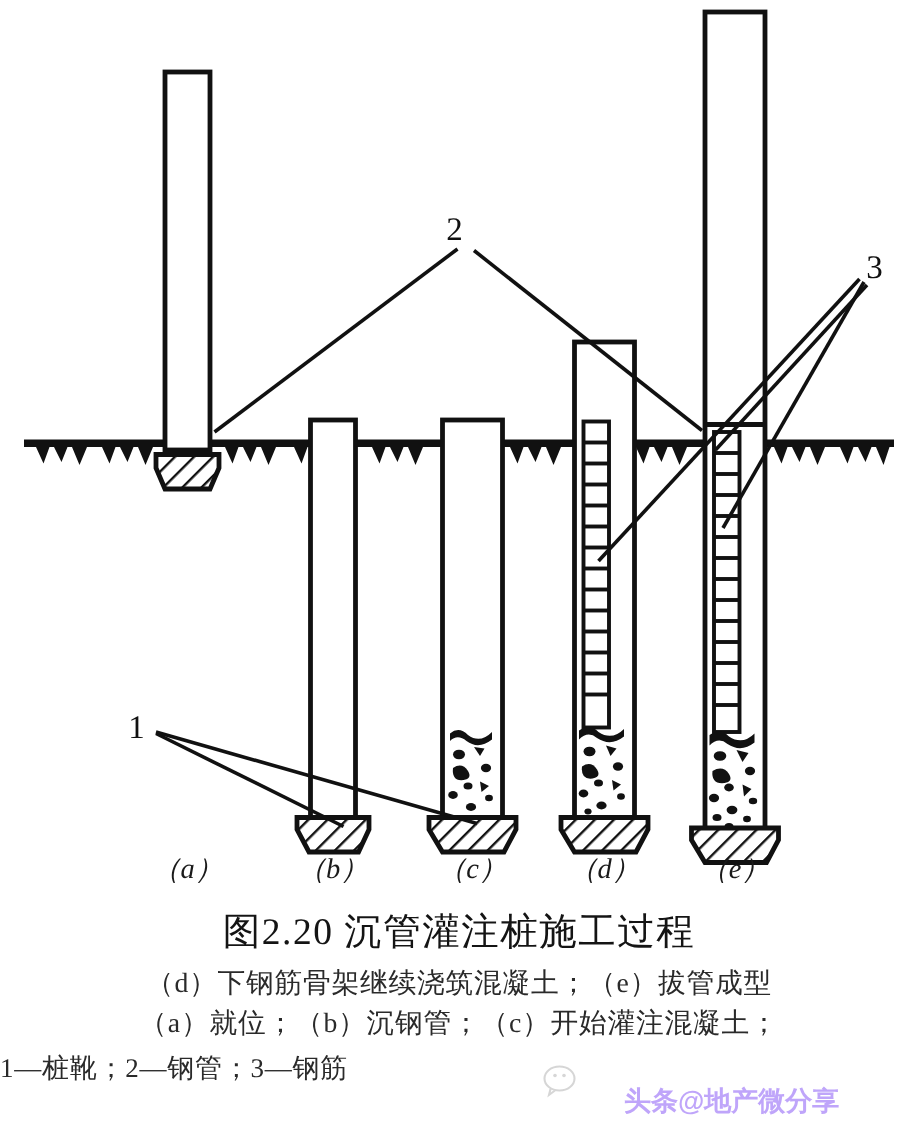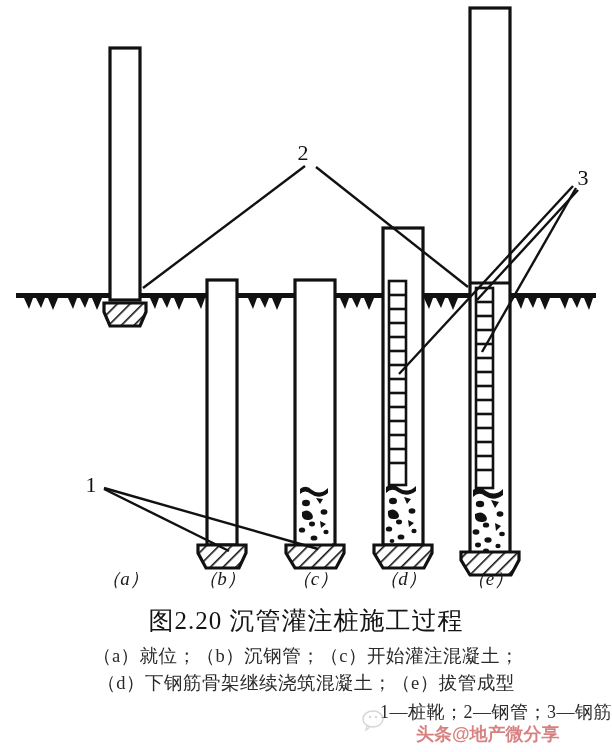--- a/index.html
+++ b/index.html
@@ -40,21 +40,21 @@
   }
   .cap-line{
     text-align:center;
     font-size:18.5px;
     line-height:1.45;
     color:#2a2a2a;
     letter-spacing:0.5px;
     font-family:"Liberation Serif","DejaVu Serif",serif;
   }
   .legend-line{
-    text-align:right;
+    text-align:left;
     font-size:18px;
     line-height:1.5;
     color:#2a2a2a;
     letter-spacing:0.5px;
     margin-top:2px;
     font-family:"Liberation Serif","DejaVu Serif",serif;
   }
 
   #watermark{
     position:absolute;
@@ -70,21 +70,21 @@
     left:36px; top:2px;
     font-size:19px;
     color:#9a9a9a;
     white-space:nowrap;
     font-family:"Liberation Sans","DejaVu Sans",sans-serif;
   }
   .wm-line2{
     position:absolute;
     left:58px; top:20px;
     font-size:18px;
-    color:#b91c1c;
+    color:#8b5cf6;
     white-space:nowrap;
     font-weight:bold;
     font-family:"Liberation Sans","DejaVu Sans",sans-serif;
   }
   .wm-logo{
     position:absolute;
     left:4px; top:8px;
     width:26px;height:22px;
   }
 </style>
@@ -250,22 +250,22 @@
 
     <div class="stage-label" style="left:90px;  top:566px;">（a）</div>
     <div class="stage-label" style="left:187px; top:566px;">（b）</div>
     <div class="stage-label" style="left:280px; top:566px;">（c）</div>
     <div class="stage-label" style="left:368px; top:566px;">（d）</div>
     <div class="stage-label" style="left:455px; top:566px;">（e）</div>
   </div>
 
   <div id="caption-block">
     <div class="fig-title">图2.20  沉管灌注桩施工过程</div>
+    <div class="cap-line">（d）下钢筋骨架继续浇筑混凝土；（e）拔管成型</div>
     <div class="cap-line">（a）就位；（b）沉钢管；（c）开始灌注混凝土；</div>
-    <div class="cap-line">（d）下钢筋骨架继续浇筑混凝土；（e）拔管成型</div>
     <div class="legend-line">1—桩靴；2—钢管；3—钢筋</div>
   </div>
 
   <div id="watermark">
     <svg class="wm-logo" viewBox="0 0 26 22">
       <ellipse cx="11" cy="9" rx="10" ry="8" fill="none" stroke="#b5b5b5" stroke-width="1.4"></ellipse>
       <path d="M5 16 L4 20 L8 17" fill="none" stroke="#b5b5b5" stroke-width="1.4"></path>
       <circle cx="8" cy="7" r="1.2" fill="#b5b5b5"></circle>
       <circle cx="14" cy="7" r="1.2" fill="#b5b5b5"></circle>
     </svg>

